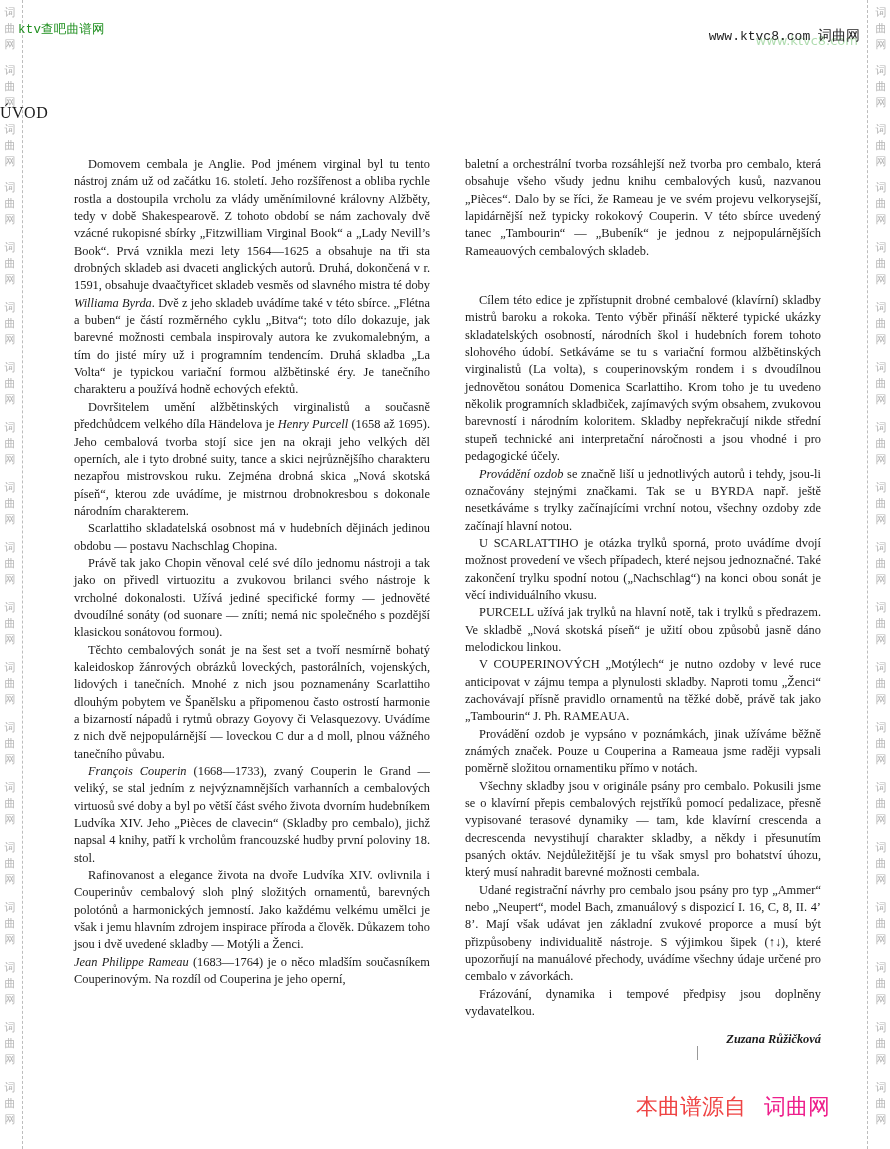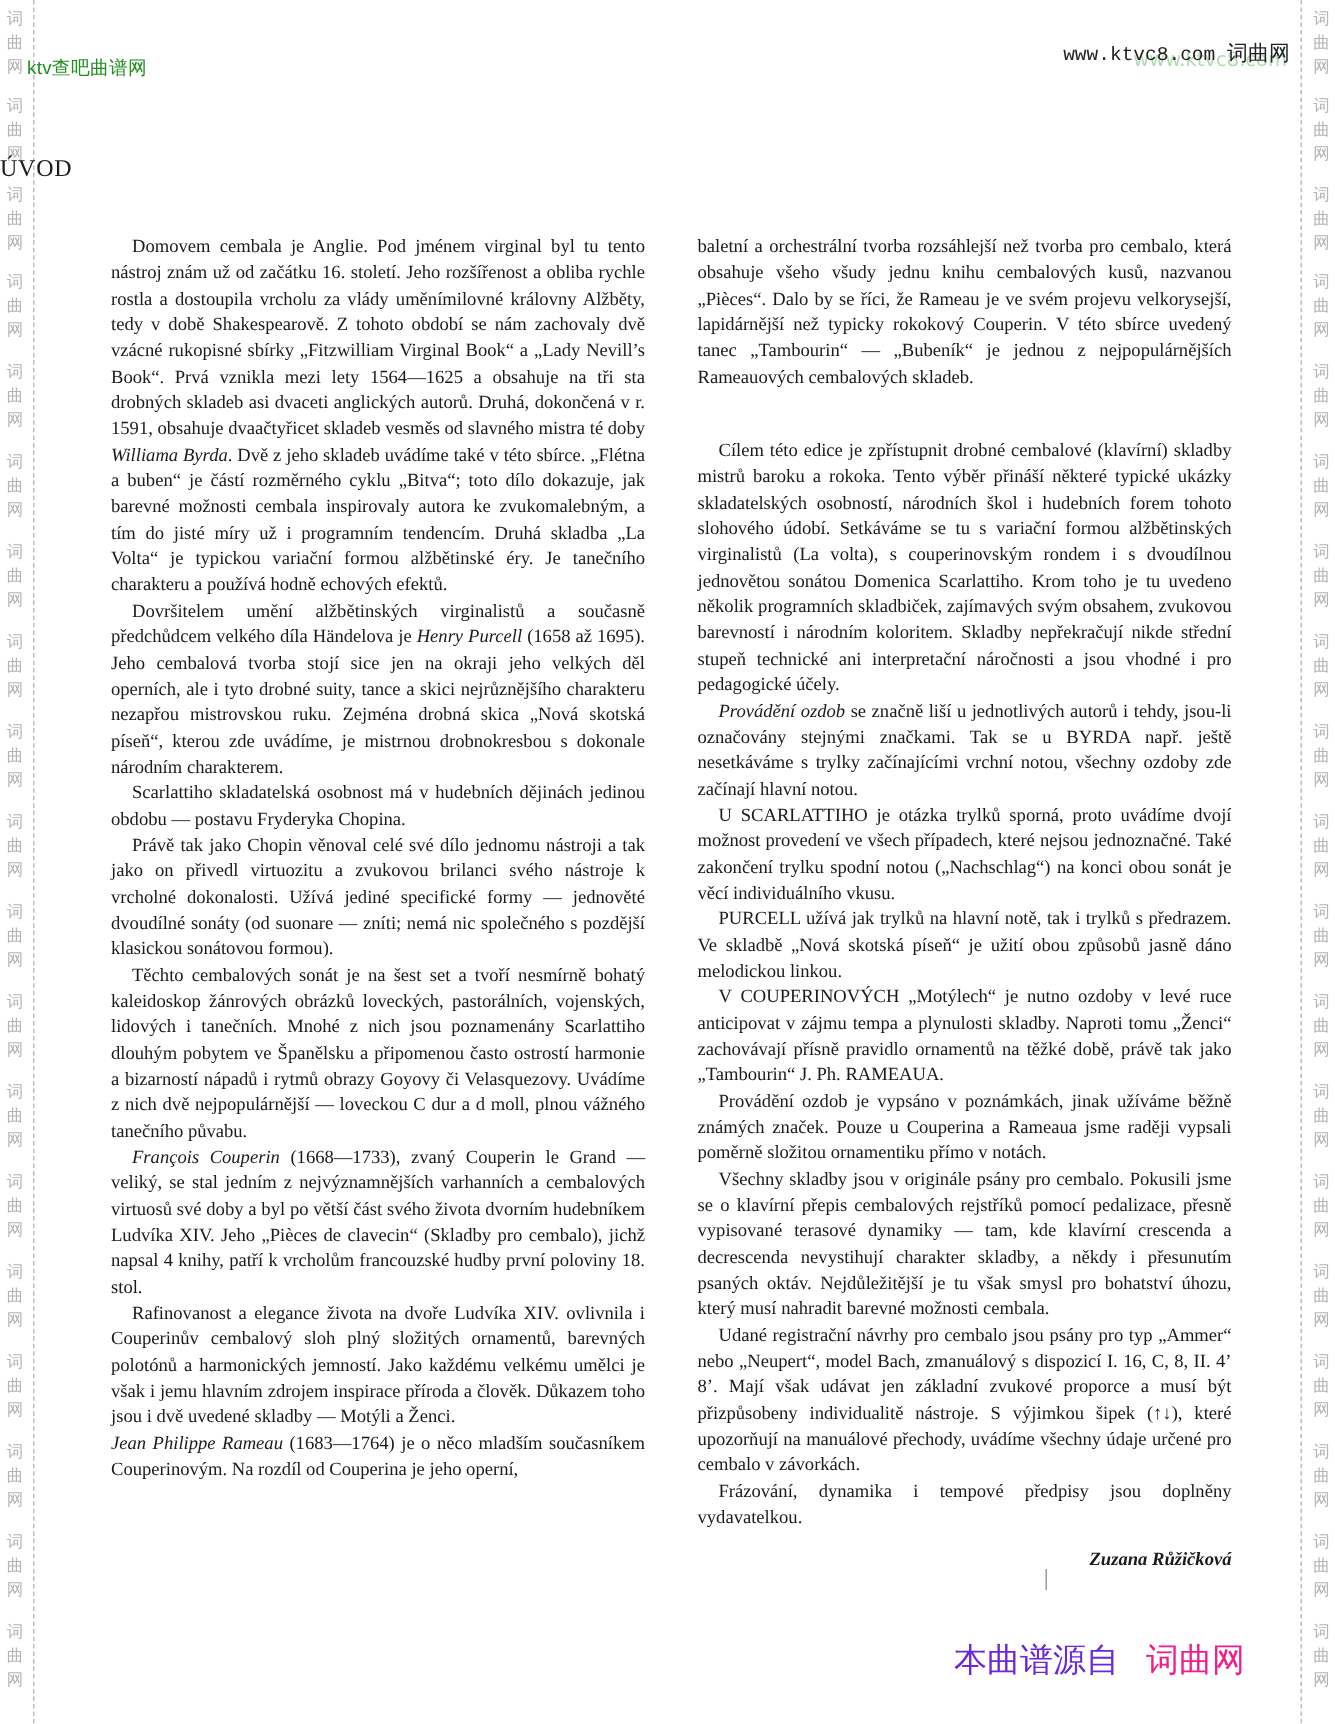--- a/index.html
+++ b/index.html
@@ -4,40 +4,40 @@
   <style>
     html, body { margin: 0; padding: 0; background: #ffffff; }
     body { width: 890px; height: 1149px; position: relative; overflow: hidden; font-family: "Liberation Serif", "DejaVu Serif", serif; color: #1a1a1a; }
 
     .margin-strip { position: absolute; top: 0; bottom: 0; width: 22px; }
     .margin-strip.left { left: 0; border-right: 1px dashed #bdbdbd; }
     .margin-strip.right { right: 0; border-left: 1px dashed #bdbdbd; width: 22px; }
     .margin-strip .wm-group { position: absolute; left: 0; width: 20px; text-align: center; font-family: "DejaVu Sans", sans-serif; font-size: 11px; line-height: 16px; color: #b5b5b5; }
     .margin-strip.right .wm-group { left: 3px; }
 
-    .wm-top-left { position: absolute; left: 18px; top: 37px; font-family: Liberation Sans, sans-serif; font-size: 12.5px; color: #1f8f1f; letter-spacing: 0.2px; text-align: center; }
+    .wm-top-left { position: absolute; left: 18px; top: 21px; font-family: Liberation Mono, monospace; font-size: 12.5px; color: #1f8f1f; letter-spacing: 0.2px; text-align: center; }
     .wm-top-right { position: absolute; right: 30px; top: 27px; font-family: "Liberation Mono", monospace; font-size: 13px; color: #222; }
     .wm-top-right .cn { font-family: "DejaVu Sans", sans-serif; font-size: 14px; }
     .wm-top-right-shadow { position: absolute; right: 32px; top: 33px; font-family: "DejaVu Sans", sans-serif; font-size: 13px; color: #6fbf6f; opacity: 0.55; }
 
     .page-title { position: absolute; left: 0; width: 890px; top: 104px; text-align: left; font-size: 16px; letter-spacing: 0.5px; }
 
     .col { position: absolute; top: 156px; font-size: 12.4px; line-height: 17.35px; text-align: justify; hyphens: manual; }
     .col.left { left: 74px; width: 356px; }
     .col.right { left: 465px; width: 356px; }
     .col p { margin: 0; text-indent: 14px; }
     .col p.noindent { text-indent: 0; }
     .col p.gap { margin-top: 32px; }
     .col em { font-style: italic; }
 
     .signature { text-align: right; font-style: italic; font-weight: bold; margin-top: 10px; font-size: 12.4px; }
     .tick { position: absolute; left: 697px; top: 1046px; width: 1px; height: 14px; background: #999; }
 
     .footer-source { position: absolute; top: 1092px; left: 636px; font-family: "DejaVu Sans", sans-serif; font-size: 22px; }
-    .footer-source .black { color: #6d28d9; }
+    .footer-source .black { color: #ef4444; }
     .footer-source .pink { color: #ee1f8c; margin-left: 18px; }
   </style>
 </head>
 <body>
 
 <div class="margin-strip left">
   <div class="wm-group" style="top:5px">
     <div>词</div>
     <div>曲</div>
     <div>网</div>
@@ -237,21 +237,21 @@
 <div class="wm-top-right">
   <span>www.ktvc8.com</span>
   <span class="cn">词曲网</span>
 </div>
 
 <div class="page-title">ÚVOD</div>
 
 <div class="col left">
   <p><span>Domovem cembala je Anglie. Pod jménem virginal byl tu tento nástroj znám už od začátku 16. století. Jeho rozšířenost a obliba rychle rostla a dostoupila vrcholu za vlády uměnímilovné královny Alžběty, tedy v době Shakespearově. Z tohoto období se nám zachovaly dvě vzácné rukopisné sbírky „Fitzwilliam Virginal Book“ a „Lady Nevill’s Book“. Prvá vznikla mezi lety 1564—1625 a obsahuje na tři sta drobných skladeb asi dvaceti anglických autorů. Druhá, dokončená v r. 1591, obsahuje dvaačtyřicet skladeb vesměs od slavného mistra té doby </span><em>Williama Byrda</em><span>. Dvě z jeho skladeb uvádíme také v této sbírce. „Flétna a buben“ je částí rozměrného cyklu „Bitva“; toto dílo dokazuje, jak barevné možnosti cembala inspirovaly autora ke zvukomalebným, a tím do jisté míry už i programním tendencím. Druhá skladba „La Volta“ je typickou variační formou alžbětinské éry. Je tanečního charakteru a používá hodně echových efektů.</span></p>
   <p><span>Dovršitelem umění alžbětinských virginalistů a současně předchůdcem velkého díla Händelova je </span><em>Henry Purcell</em><span> (1658 až 1695). Jeho cembalová tvorba stojí sice jen na okraji jeho velkých děl operních, ale i tyto drobné suity, tance a skici nejrůznějšího charakteru nezapřou mistrovskou ruku. Zejména drobná skica „Nová skotská píseň“, kterou zde uvádíme, je mistrnou drobnokresbou s dokonale národním charakterem.</span></p>
-  <p>Scarlattiho skladatelská osobnost má v hudebních dějinách jedinou obdobu — postavu Fryderyka Chopina.</p>
+  <p>Scarlattiho skladatelská osobnost má v hudebních dějinách jedinou obdobu — postavu Nachschlag Chopina.</p>
   <p>Právě tak jako Chopin věnoval celé své dílo jednomu nástroji a tak jako on přivedl virtuozitu a zvukovou brilanci svého nástroje k vrcholné dokonalosti. Užívá jediné specifické formy — jednověté dvoudílné sonáty (od suonare — zníti; nemá nic společného s pozdější klasickou sonátovou formou).</p>
   <p>Těchto cembalových sonát je na šest set a tvoří nesmírně bohatý kaleidoskop žánrových obrázků loveckých, pastorálních, vojenských, lidových i tanečních. Mnohé z nich jsou poznamenány Scarlattiho dlouhým pobytem ve Španělsku a připomenou často ostrostí harmonie a bizarností nápadů i rytmů obrazy Goyovy či Velasquezovy. Uvádíme z nich dvě nejpopulárnější — loveckou C dur a d moll, plnou vážného tanečního půvabu.</p>
   <p><em>François Couperin</em><span> (1668—1733), zvaný Couperin le Grand — veliký, se stal jedním z nejvýznamnějších varhanních a cembalových virtuosů své doby a byl po větší část svého života dvorním hudebníkem Ludvíka XIV. Jeho „Pièces de clavecin“ (Skladby pro cembalo), jichž napsal 4 knihy, patří k vrcholům francouzské hudby první poloviny 18. stol.</span></p>
   <p>Rafinovanost a elegance života na dvoře Ludvíka XIV. ovlivnila i Couperinův cembalový sloh plný složitých ornamentů, barevných polotónů a harmonických jemností. Jako každému velkému umělci je však i jemu hlavním zdrojem inspirace příroda a člověk. Důkazem toho jsou i dvě uvedené skladby — Motýli a Ženci.</p>
   <p class="noindent"><em>Jean Philippe Rameau</em><span> (1683—1764) je o něco mladším současníkem Couperinovým. Na rozdíl od Couperina je jeho operní,</span></p>
 </div>
 
 <div class="col right">
   <p class="noindent">baletní a orchestrální tvorba rozsáhlejší než tvorba pro cembalo, která obsahuje všeho všudy jednu knihu cembalových kusů, nazvanou „Pièces“. Dalo by se říci, že Rameau je ve svém projevu velkorysejší, lapidárnější než typicky rokokový Couperin. V této sbírce uvedený tanec „Tambourin“ — „Bubeník“ je jednou z nejpopulárnějších Rameauových cembalových skladeb.</p>
   <p class="gap">Cílem této edice je zpřístupnit drobné cembalové (klavírní) skladby mistrů baroku a rokoka. Tento výběr přináší některé typické ukázky skladatelských osobností, národních škol i hudebních forem tohoto slohového údobí. Setkáváme se tu s variační formou alžbětinských virginalistů (La volta), s couperinovským rondem i s dvoudílnou jednovětou sonátou Domenica Scarlattiho. Krom toho je tu uvedeno několik programních skladbiček, zajímavých svým obsahem, zvukovou barevností i národním koloritem. Skladby nepřekračují nikde střední stupeň technické ani interpretační náročnosti a jsou vhodné i pro pedagogické účely.</p>

